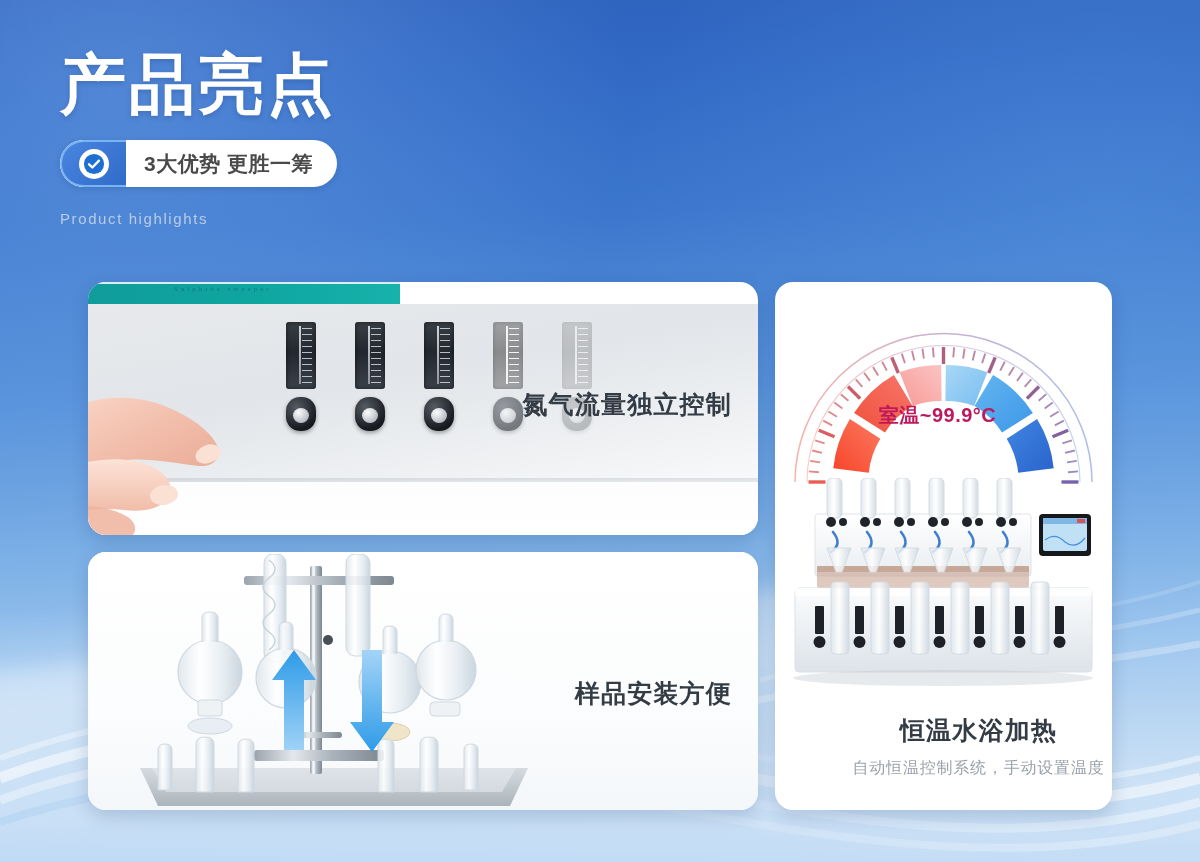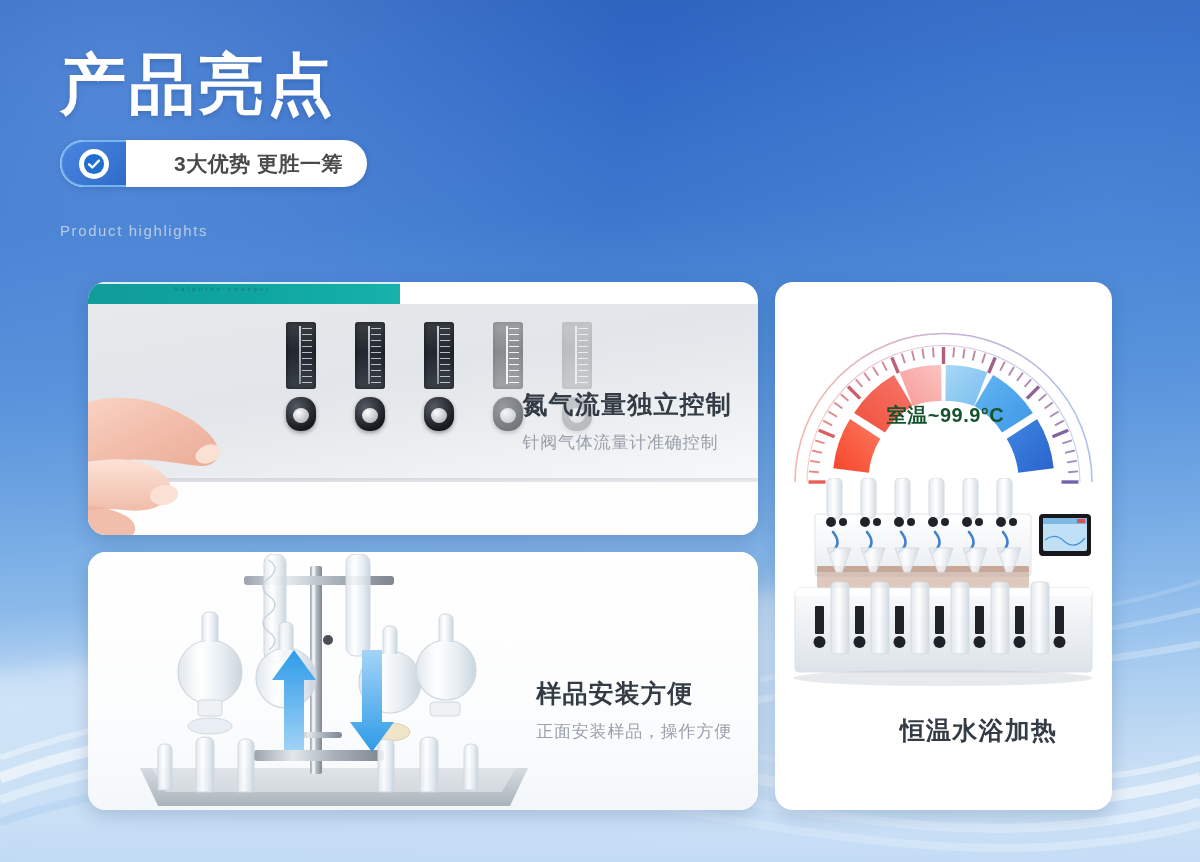--- a/index.html
+++ b/index.html
@@ -57,21 +57,20 @@
     text-shadow:0 2px 5px rgba(10,40,90,.22);
   }
   .badge {
     margin-top:16px;
     display:inline-flex; align-items:stretch;
     height:47px;
     border-radius:24px;
     background:#ffffff;
     box-shadow:0 2px 6px rgba(12,42,92,.16);
     overflow:hidden;
-    gap:30px;
   }
   .badge-icon-wrap {
     width:66px;
     background:linear-gradient(135deg,#4a86e0,#2f6bc8);
     display:flex; align-items:center; justify-content:center;
     border-radius:24px 0 0 24px;
     border:2px solid #76b4f2;
     border-right:none;
   }
   .check-circle {
@@ -83,21 +82,21 @@
   .badge-text {
     display:flex; align-items:center;
     padding:0 24px 0 18px;
     font-size:21px;
     font-weight:600;
     color:#4a4a4a;
     letter-spacing:.5px;
     white-space:nowrap;
   }
   .subtitle-en {
-    margin-top:35px;
+    margin-top:23px;
     font-size:15px;
     letter-spacing:1.6px;
     color:#b9cbe6;
     font-weight:400;
   }
 
   
   .cards { position:absolute; left:88px; top:282px; width:1024px; height:528px; }
 
   .card {
@@ -197,24 +196,24 @@
     z-index:3;
   }
 
   
   .c2-bg { position:absolute; inset:0; background:linear-gradient(180deg,#ffffff 0%,#fbfcfd 65%,#f4f7fa 100%); }
   .c2-art { position:absolute; left:46px; top:2px; width:400px; height:256px; }
 
   
   .c3-gauge { position:absolute; left:6px; top:32px; width:325px; height:175px; }
   .gauge-label {
-    position:absolute; left:8px; top:120px; width:325px;
+    position:absolute; left:0; top:120px; width:325px;
     text-align:center;
     font-size:20px; font-weight:700; letter-spacing:.5px;
-    color:#14532d;
+    color:#be185d;
   }
   .c3-photo { position:absolute; left:12px; top:196px; width:313px; height:212px; }
   .c3-caption {
     position:absolute; left:0; top:432px; width:407px; text-align:center;
   }
   .c3-caption .cap-title { font-size:25px; }
   .c3-caption .cap-sub { font-size:16px; margin-top:11px; }
 </style>
 </head>
 <body>
@@ -337,21 +336,20 @@
         <path d="M-10,112 C26,100 58,96 82,102 C104,108 116,122 112,134
                  C108,147 88,153 66,150 C42,147 12,150 -10,160 Z" fill="url(#skin2)"></path>
         <ellipse cx="150" cy="94" rx="13" ry="9" fill="#fbe0d4" transform="rotate(-22 150 94)"></ellipse>
         <ellipse cx="106" cy="135" rx="14" ry="10" fill="#fbe0d4" transform="rotate(-8 106 135)"></ellipse>
         <path d="M-10,150 C20,142 50,146 68,156 C82,164 80,178 62,182 C38,187 8,186 -10,190 Z" fill="#eeb39d" opacity=".85"></path>
       </svg>
     </div>
 
     <div class="caption">
       <div class="cap-title">氮气流量独立控制</div>
-      <div class="cap-sub">针阀气体流量计准确控制</div>
     </div>
   </div>
 
   <div class="card card-left card-2">
     <div class="card-photo">
       <div class="c2-bg"></div>
 
       <svg class="c2-art" viewBox="0 0 400 256">
         <defs>
           <linearGradient id="glass" x1="0" y1="0" x2="1" y2="0">
@@ -422,21 +420,20 @@
           <path d="M150,196 L150,126 L138,126 L160,96 L182,126 L170,126 L170,196 Z" fill="url(#arrU)"></path>
         </g>
         <g>
           <path d="M228,96 L228,168 L216,168 L238,198 L260,168 L248,168 L248,96 Z" fill="url(#arrD)"></path>
         </g>
       </svg>
     </div>
 
     <div class="caption">
       <div class="cap-title">样品安装方便</div>
-      <div class="cap-sub">正面安装样品，操作方便</div>
     </div>
   </div>
 
   <div class="card card-3">
 
     <svg class="c3-gauge" viewBox="0 0 325 175">
       <defs>
         <linearGradient id="s1" x1="0" y1="1" x2="1" y2="0">
             <stop offset="0%" stop-color="#f7452a"></stop>
             <stop offset="100%" stop-color="#fb7a60"></stop>
@@ -628,16 +625,17 @@
           <rect x="204" y="104" width="18" height="72" rx="4"></rect>
           <rect x="244" y="104" width="18" height="72" rx="4"></rect>
         </g>
       </g>
 
       <ellipse cx="156" cy="200" rx="150" ry="8" fill="#b9c3cc" opacity=".35"></ellipse>
     </svg>
 
     <div class="c3-caption">
       <div class="cap-title">恒温水浴加热</div>
+      <div class="cap-sub">自动恒温控制系统，手动设置温度</div>
     </div>
   </div>
 
 </div>
 
 </body></html>

